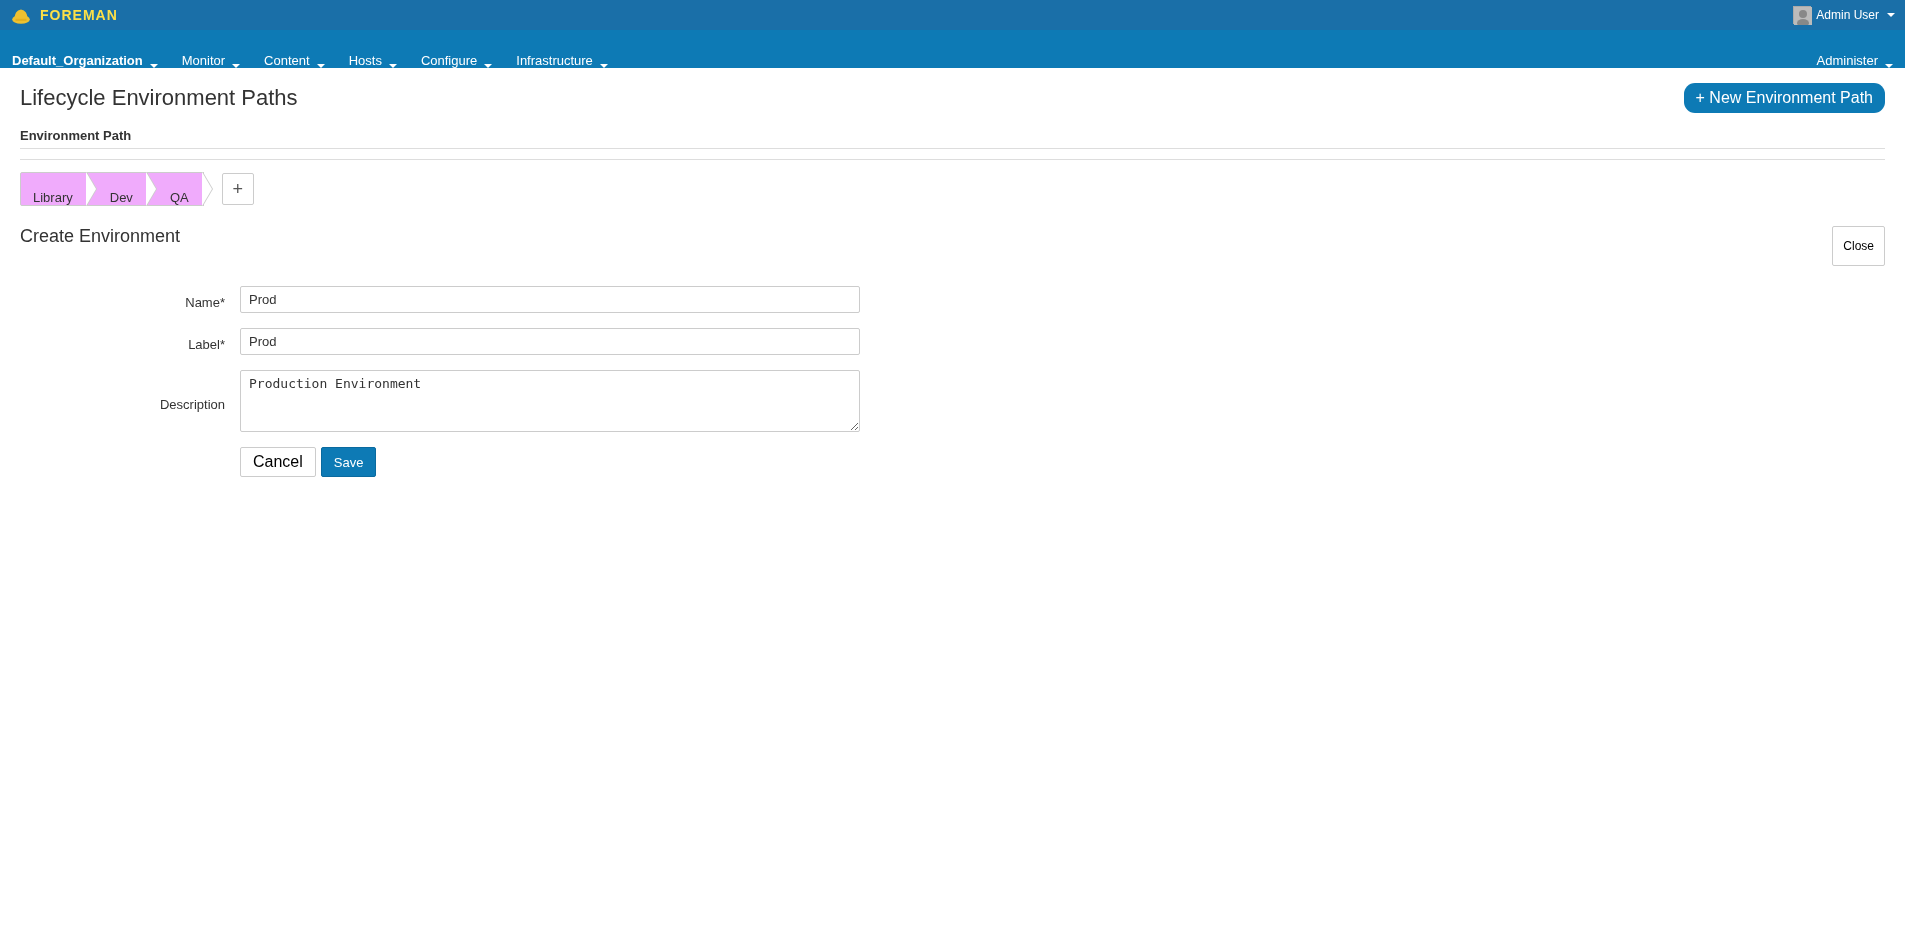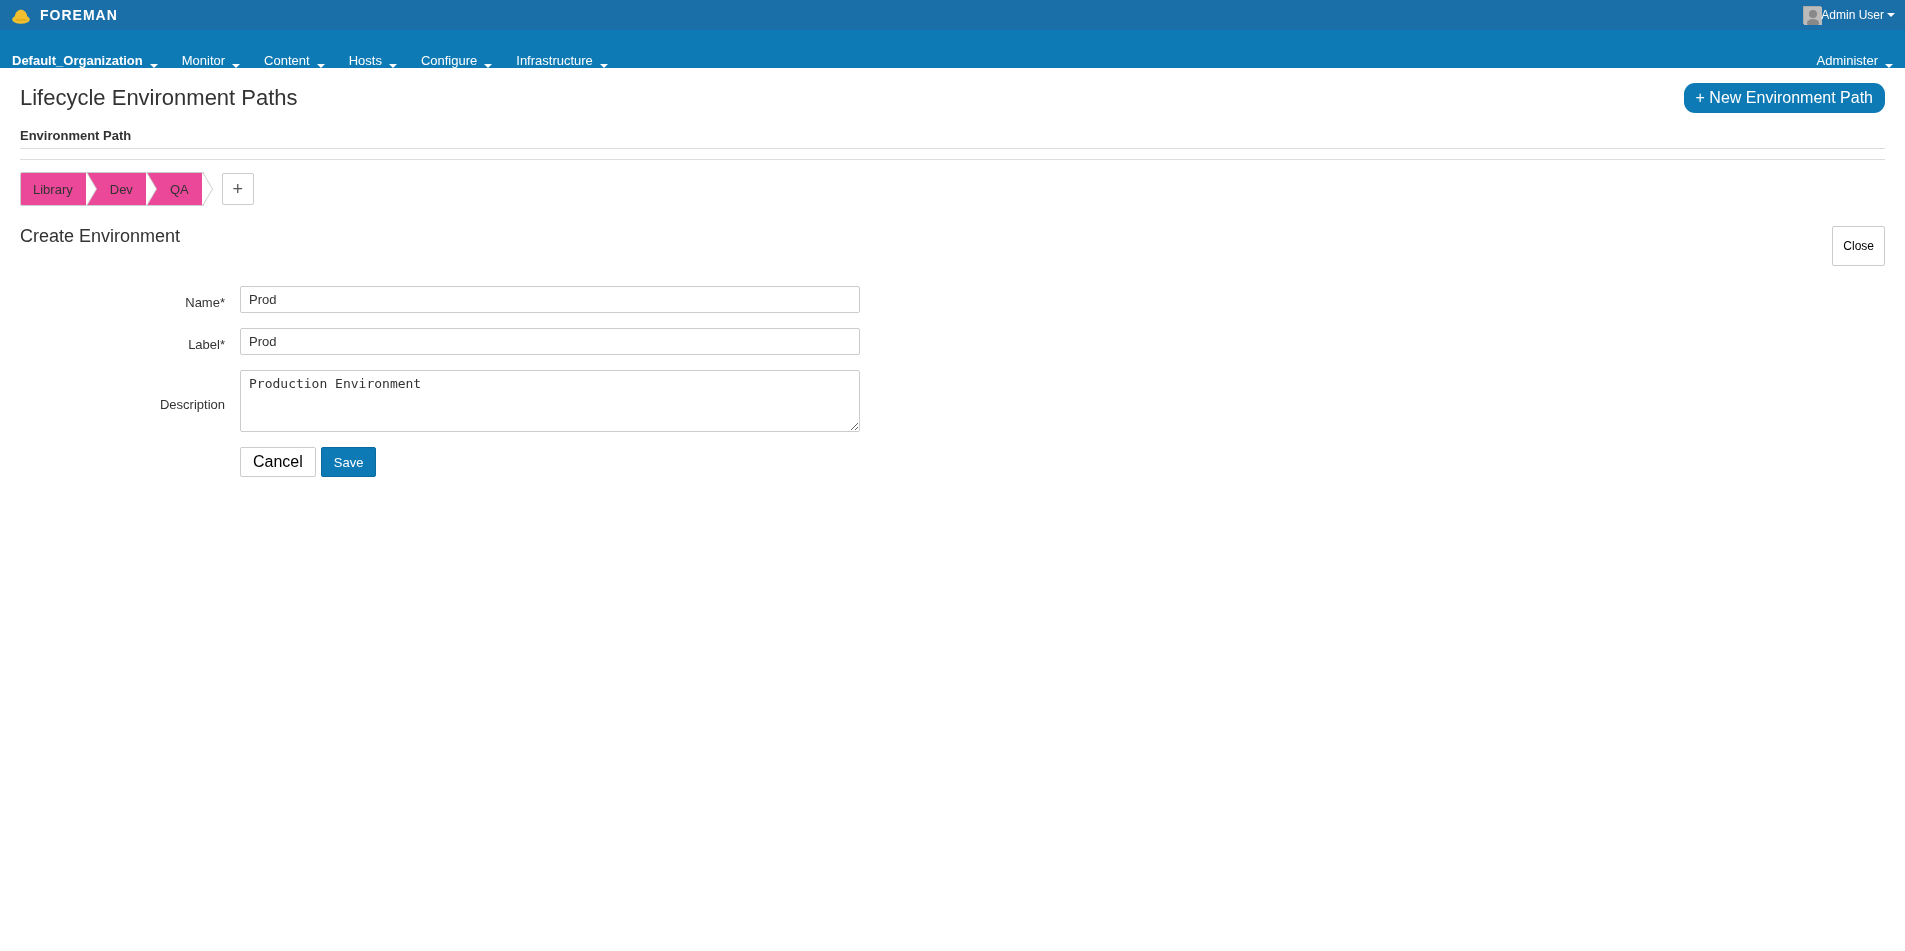--- a/index.html
+++ b/index.html
@@ -19,28 +19,29 @@
     .top-header-brand {
       display: flex;
       align-items: center;
       gap: 8px;
     }
     .foreman-logo {
       width: 22px;
       height: 22px;
     }
     .brand-name {
-      color: #ffffff;
+      color: #fde047;
       font-weight: bold;
       font-size: 14px;
       letter-spacing: 1px;
     }
     .top-header-right {
       display: flex;
       align-items: center;
+      gap: 5px;
       color: #fff;
       font-size: 12px;
     }
     .user-avatar {
       width: 18px;
       height: 18px;
       background: #ccc;
       border: 1px solid #aaa;
       display: inline-block;
       vertical-align: middle;
@@ -127,24 +128,24 @@
     
     .path-container {
       display: flex;
       align-items: center;
       margin: 10px 0 20px 0;
     }
     .path-item {
       position: relative;
       height: 34px;
       padding: 0 14px 0 20px;
-      background: #ec4899;
-      border: 1px solid #ccc;
-      display: flex;
-      align-items: center;
+      background: #f0abfc;
+      border: 1px solid #ccc;
+      display: flex;
+      align-items: flex-end;
       font-size: 13px;
       color: #333;
     }
     .path-item::after {
       content: '';
       position: absolute;
       right: -10px;
       top: -1px;
       width: 0;
       height: 0;

